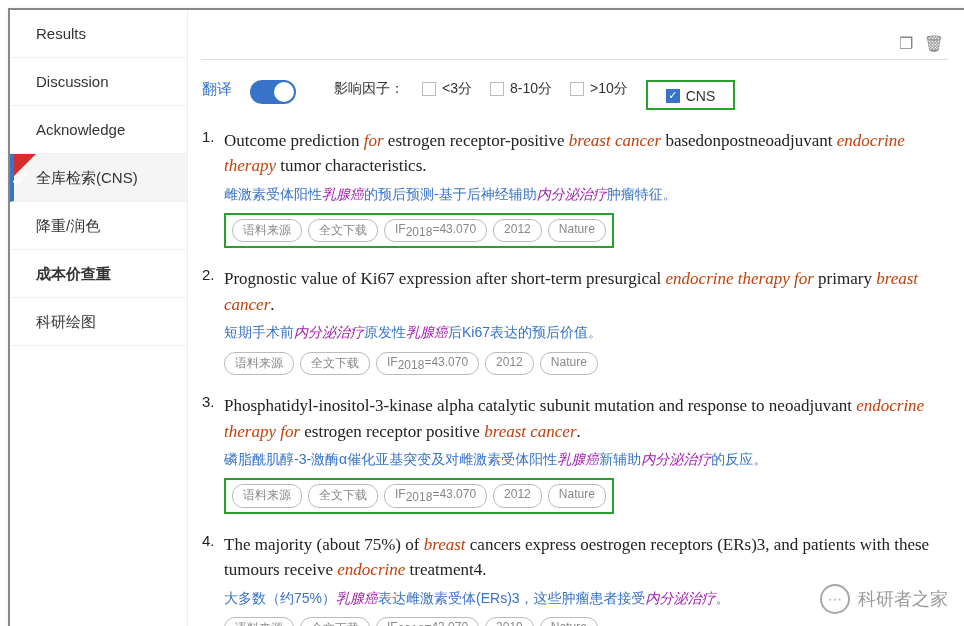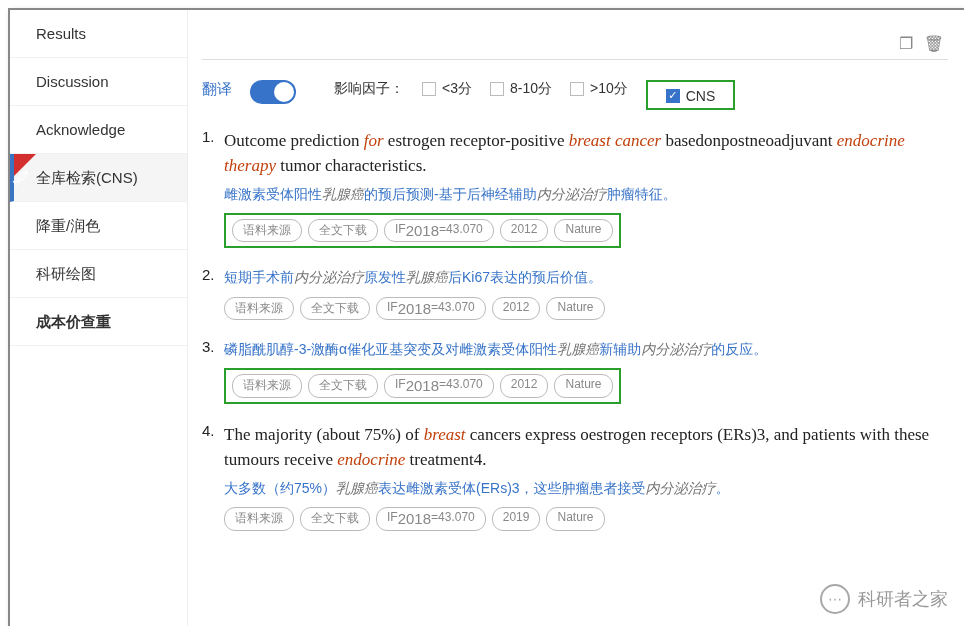--- a/index.html
+++ b/index.html
@@ -24,42 +24,42 @@
 .chk.on .box{background:#3773c8;border-color:#3773c8}
 .chk.on .box::after{content:"✓"}
 .cns-box{border:2px solid #2b9f2b;padding:4px 18px}
 .results{font-size:15px}
 .result{display:flex;margin-bottom:18px}
 .rnum{width:22px;flex-shrink:0;color:#222}
 .rbody{flex:1}
 .title{font-family:Georgia,"Times New Roman",serif;font-size:17px;color:#222;line-height:1.5;margin-bottom:4px}
 .title .em{color:#c2410c;font-style:italic}
 .zh{color:#3773c8;font-size:14px;margin-bottom:8px;line-height:1.6}
-.zh .red{color:#737373;font-style:italic}
+.zh .red{color:#a21caf;font-style:italic}
 .tags{display:flex;gap:6px;flex-wrap:wrap}
 .tag{border:1px solid #bbb;border-radius:11px;padding:2px 10px;font-size:12px;color:#888;cursor:pointer;white-space:nowrap}
-.tag sub{font-size:15px}
+.tag sub{font-size:12px}
 .green-box{border:2px solid #2b9f2b;padding:4px 6px;display:inline-flex;gap:6px}
 .watermark{position:absolute;right:18px;bottom:14px;display:flex;align-items:center;gap:8px;color:#888;font-size:18px;opacity:.85}
 .wm-icon{width:30px;height:30px;border:2px solid #999;border-radius:50%;display:flex;align-items:center;justify-content:center;font-size:14px;color:#999}
 </style>
 </head>
 <body>
 
 <div class="frame">
   <div class="sidebar">
       <div class="side-item">Results</div>
       <div class="side-item">Discussion</div>
       <div class="side-item">Acknowledge</div>
       <div class="side-item active">全库检索(CNS)<div class="new-ribbon">
           <span>NEW</span>
         </div></div>
       <div class="side-item">降重/润色</div>
+      <div class="side-item bold">成本价查重</div>
       <div class="side-item">科研绘图</div>
-      <div class="side-item bold">成本价查重</div>
     </div>
   <div class="main">
     <div class="topbox">
       <div class="icons">
         <span>❐</span>
         <span>🗑</span>
       </div>
     </div>
     <div class="filterbar">
       <span class="tr-label">翻译</span>
@@ -95,35 +95,37 @@
                 <span class="tag">全文下载</span>
                 <span class="tag">IF<sub>2018</sub>=43.070</span>
                 <span class="tag">2012</span>
                 <span class="tag">Nature</span>
               </span></div>
           </div>
         </div>
         <div class="result">
           <div class="rnum">2.</div>
           <div class="rbody">
+            <div class="title">Prognostic value of Ki67 expression after short-term presurgical <span class="em">endocrine therapy for</span> primary <span class="em">breast cancer</span>.</div>
             <div class="zh">短期手术前<span class="red">内分泌治疗</span>原发性<span class="red">乳腺癌</span>后Ki67表达的预后价值。</div>
             <div>
               <div class="tags">
                 <span class="tag">语料来源</span>
                 <span class="tag">全文下载</span>
                 <span class="tag">IF<sub>2018</sub>=43.070</span>
                 <span class="tag">2012</span>
                 <span class="tag">Nature</span>
               </div>
             </div>
           </div>
         </div>
         <div class="result">
           <div class="rnum">3.</div>
           <div class="rbody">
+            <div class="title">Phosphatidyl-inositol-3-kinase alpha catalytic subunit mutation and response to neoadjuvant <span class="em">endocrine therapy for</span> estrogen receptor positive <span class="em">breast cancer</span>.</div>
             <div class="zh">磷脂酰肌醇-3-激酶α催化亚基突变及对雌激素受体阳性<span class="red">乳腺癌</span>新辅助<span class="red">内分泌治疗</span>的反应。</div>
             <div><span class="green-box">
                 <span class="tag">语料来源</span>
                 <span class="tag">全文下载</span>
                 <span class="tag">IF<sub>2018</sub>=43.070</span>
                 <span class="tag">2012</span>
                 <span class="tag">Nature</span>
               </span></div>
           </div>
         </div>

